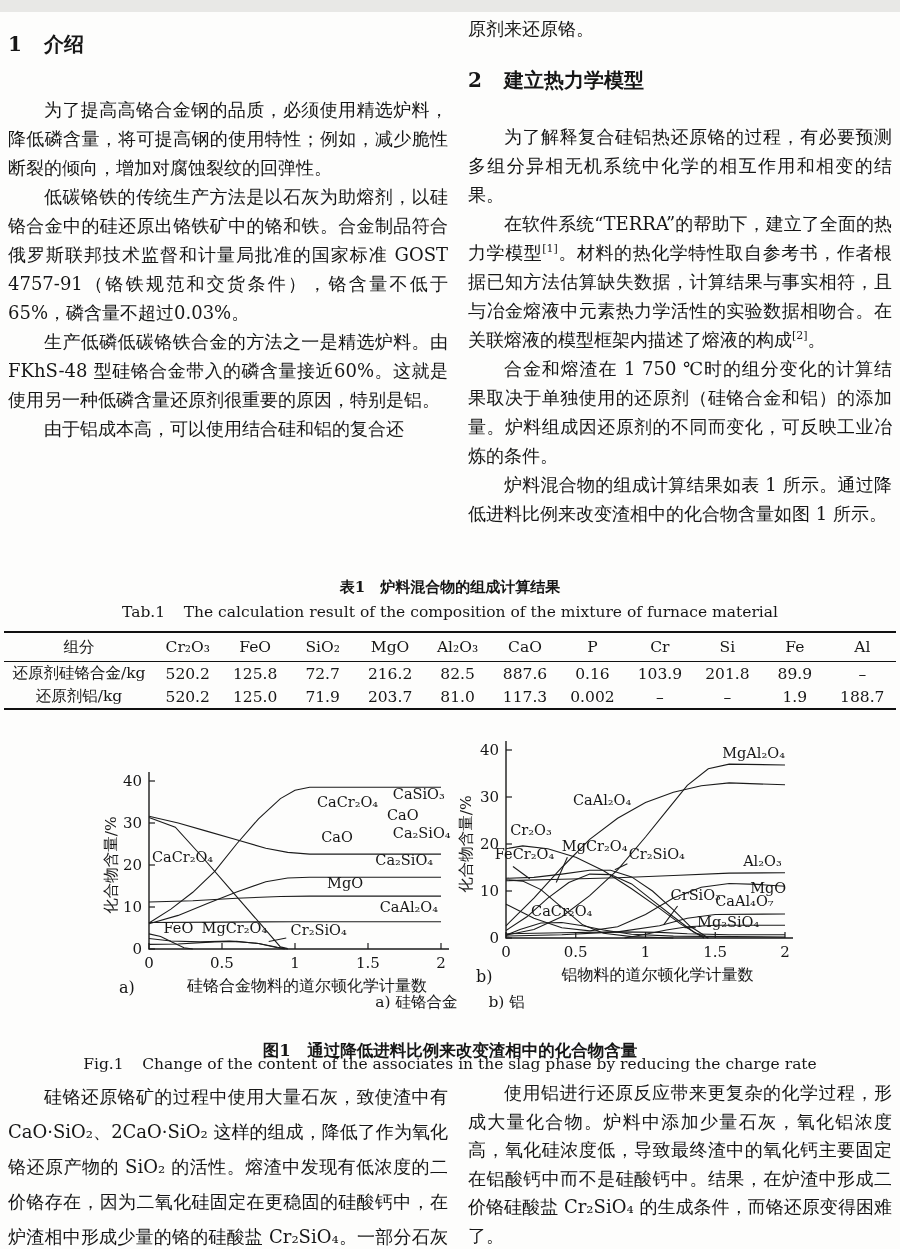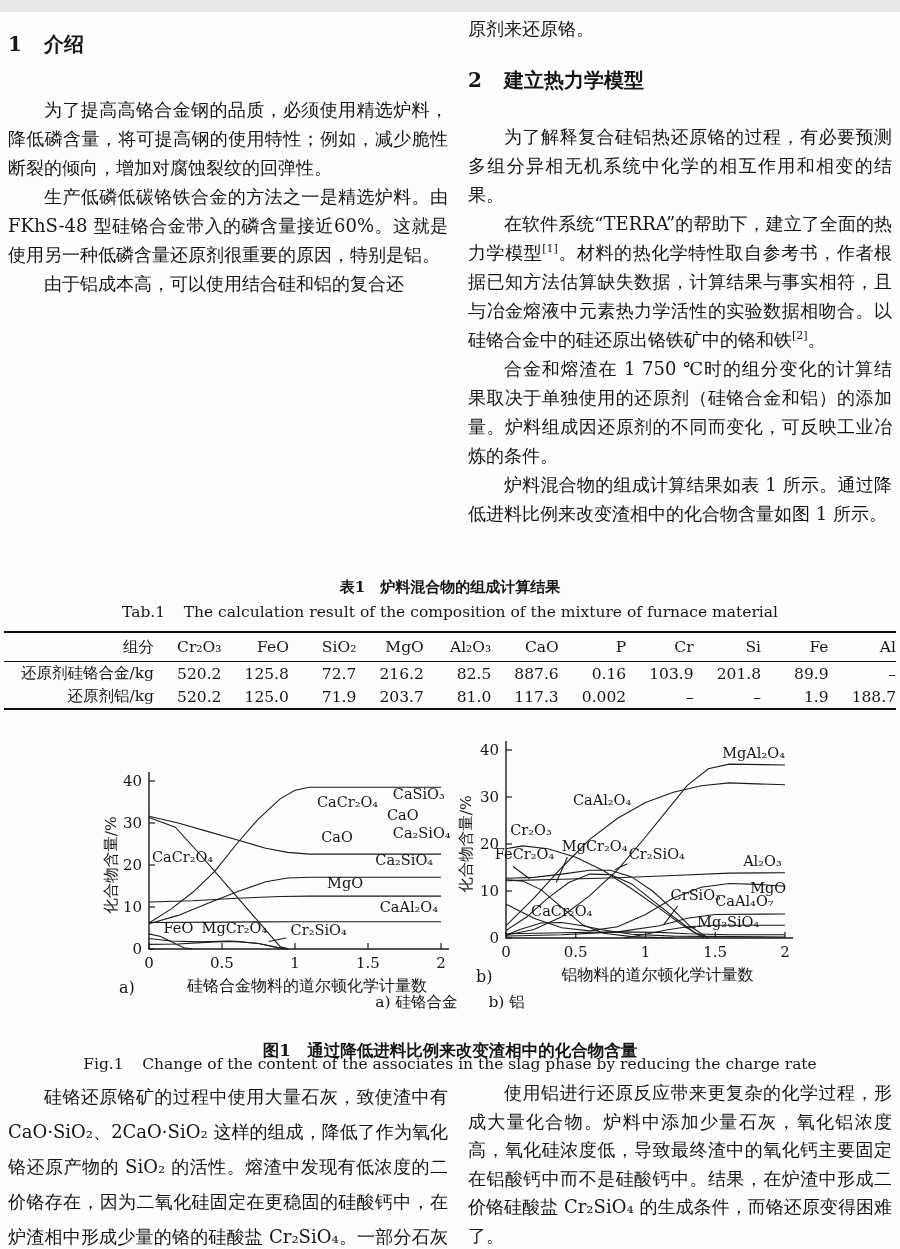--- a/index.html
+++ b/index.html
@@ -12,21 +12,21 @@
   h2.sec .num{margin-right:1.1em;}
   sup{font-size:11px;line-height:0;}
   
   #table-sec{position:absolute;left:0;top:566px;width:900px;}
   .tbl-title-zh{text-align:center;font-weight:700;font-size:15px;margin:0;}
   .tbl-title-zh .sp{margin-right:1em;}
   .tbl-title-en{text-align:center;font-size:15.5px;margin:6px 0 0 0;}
   .tbl-title-en .sp{margin-right:1.2em;}
   table.t1{width:892px;margin:10px 4px 0 4px;border-collapse:collapse;table-layout:fixed;
            border-top:2.5px solid #111;border-bottom:2.5px solid #111;font-size:15.5px;}
-  table.t1 th, table.t1 td{font-weight:400;text-align:right;padding:0;white-space:nowrap;}
+  table.t1 th, table.t1 td{font-weight:400;text-align:center;padding:0;white-space:nowrap;}
   table.t1 thead th{border-bottom:1.3px solid #111;height:28px;}
   table.t1 tbody td, table.t1 tbody th{height:23px;}
   
   #figure-sec{position:absolute;left:0;top:712px;width:900px;height:360px;}
   svg.chart{position:absolute;overflow:visible;}
   #chart-a{left:103px;top:33px;}
   #chart-b{left:458px;top:6px;}
   .fig-sub{position:absolute;left:0;top:268px;width:900px;text-align:center;font-size:15.5px;}
   .fig-sub .gap{display:inline-block;width:2em;}
   .fig-zh{position:absolute;left:0;top:316px;width:900px;text-align:center;font-weight:700;font-size:16.5px;}
@@ -37,29 +37,30 @@
   .chart-text{font-family:"DejaVu Serif","Liberation Serif",serif;fill:#161616;}
 </style>
 </head>
 <body>
 
 <div id="page">
 
   <div class="col" style="left:8px;top:18px;width:440px;">
     <h2 class="sec"><span class="num">1</span><span>介绍</span></h2>
     <p style="margin-top:36px">为了提高高铬合金钢的品质，必须使用精选炉料，降低磷含量，将可提高钢的使用特性；例如，减少脆性断裂的倾向，增加对腐蚀裂纹的回弹性。</p>
+    <p>低碳铬铁的传统生产方法是以石灰为助熔剂，以硅铬合金中的硅还原出铬铁矿中的铬和铁。合金制品符合俄罗斯联邦技术监督和计量局批准的国家标准 GOST 4757-91（铬铁规范和交货条件），铬含量不低于65%，磷含量不超过0.03%。</p>
     <p>生产低磷低碳铬铁合金的方法之一是精选炉料。由 FKhS-48 型硅铬合金带入的磷含量接近60%。这就是使用另一种低磷含量还原剂很重要的原因，特别是铝。</p>
     <p>由于铝成本高，可以使用结合硅和铝的复合还</p>
   </div>
 
   <div class="col" style="left:468px;top:2px;width:424px;">
     <p class="noindent">原剂来还原铬。</p>
     <h2 class="sec" style="margin-top:23px"><span class="num">2</span><span>建立热力学模型</span></h2>
     <p style="margin-top:27px">为了解释复合硅铝热还原铬的过程，有必要预测多组分异相无机系统中化学的相互作用和相变的结果。</p>
-    <p><span>在软件系统“TERRA”的帮助下，建立了全面的热力学模型</span><sup>[1]</sup><span>。材料的热化学特性取自参考书，作者根据已知方法估算缺失数据，计算结果与事实相符，且与冶金熔液中元素热力学活性的实验数据相吻合。以硅铬合金中的硅还原出铬铁矿中的铬和铁</span><sup>[2]</sup><span>。</span></p>
+    <p><span>在软件系统“TERRA”的帮助下，建立了全面的热力学模型</span><sup>[1]</sup><span>。材料的热化学特性取自参考书，作者根据已知方法估算缺失数据，计算结果与事实相符，且与冶金熔液中元素热力学活性的实验数据相吻合。在关联熔液的模型框架内描述了熔液的构成</span><sup>[2]</sup><span>。</span></p>
     <p>合金和熔渣在 1 750 ℃时的组分变化的计算结果取决于单独使用的还原剂（硅铬合金和铝）的添加量。炉料组成因还原剂的不同而变化，可反映工业冶炼的条件。</p>
     <p>炉料混合物的组成计算结果如表 1 所示。通过降低进料比例来改变渣相中的化合物含量如图 1 所示。</p>
   </div>
 
   <div id="table-sec">
     <p class="tbl-title-zh"><span class="sp">表1</span><span>炉料混合物的组成计算结果</span></p>
     <p class="tbl-title-en"><span class="sp">Tab.1</span><span>The calculation result of the composition of the mixture of furnace material</span></p>
     <table class="t1" id="t1">
       <colgroup>
           <col style="width:150px">

